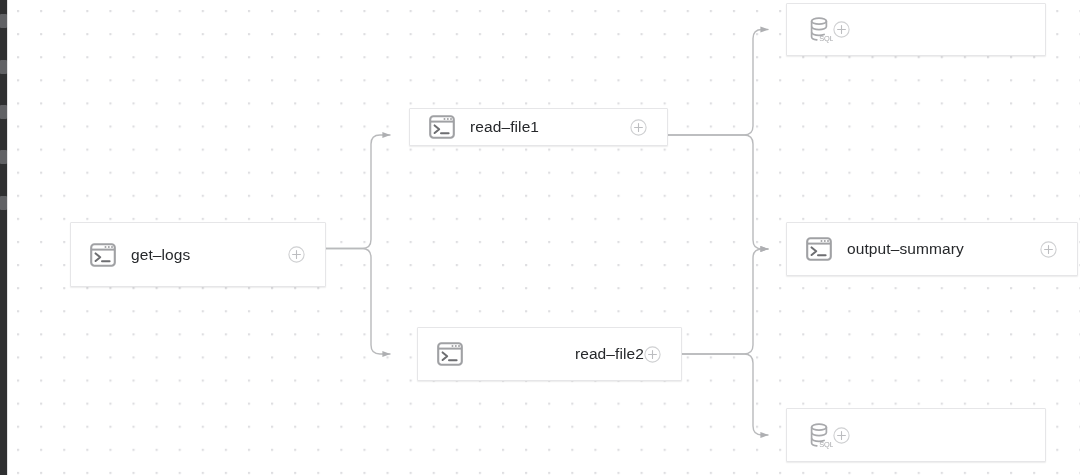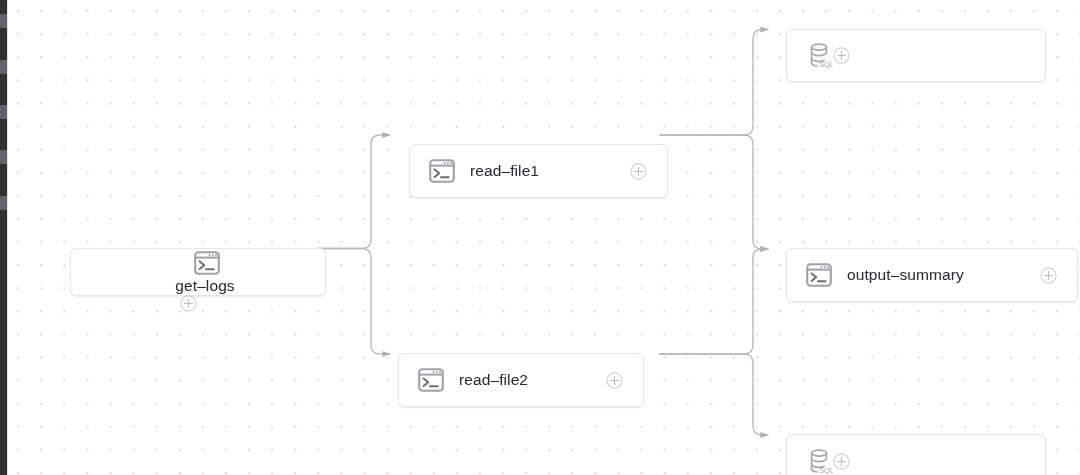--- a/index.html
+++ b/index.html
@@ -37,25 +37,24 @@
 
   
   .edges{position:absolute;left:0;top:0;width:1080px;height:475px;pointer-events:none;z-index:5;}
 
   
   .node{
     position:absolute;
     box-sizing:border-box;
     background:#ffffff;
     border:1px solid #e6e6e8;
-    border-radius:6px;
+    border-radius:1px;
     box-shadow:0 1px 2px rgba(16,18,22,.05), 0 1px 1px rgba(16,18,22,.03);
     display:flex;align-items:center;
     z-index:10;
-    margin-top:26px;
   }
   .node-icon{
     flex:0 0 auto;
     width:28px;height:28px;
     margin-left:18px;
     display:flex;align-items:center;justify-content:center;
   }
   .node-label{
     flex:1 1 auto;
     margin-left:14px;
@@ -65,23 +64,23 @@
     white-space:nowrap;
     font-weight:400;
   }
   .node-plus{
     flex:0 0 auto;
     width:17px;height:17px;margin-right:20px;
     display:flex;align-items:center;justify-content:center;
   }
 
   
-  #node-get-logs    {left:62px; top:222px; width:256px;height:48px;flex-direction:column;}
-  #node-read-file1  {left:401px;top:118px; width:259px;height:54px;}
-  #node-read-file2  {left:390px;top:327px; width:246px;height:54px;}
+  #node-get-logs    {left:62px; top:222px; width:256px;height:65px;}
+  #node-read-file1  {left:401px;top:108px; width:259px;height:38px;}
+  #node-read-file2  {left:409px;top:327px; width:265px;height:54px;text-align:right;}
   #node-output1     {left:778px;top:3px;   width:260px;height:53px;}
   #node-output-summary{left:778px;top:222px;width:292px;height:54px;}
   #node-output2     {left:778px;top:408px; width:260px;height:54px;}
 </style>
 </head>
 <body>
 
 <div id="app">
 
   <div class="canvas">

